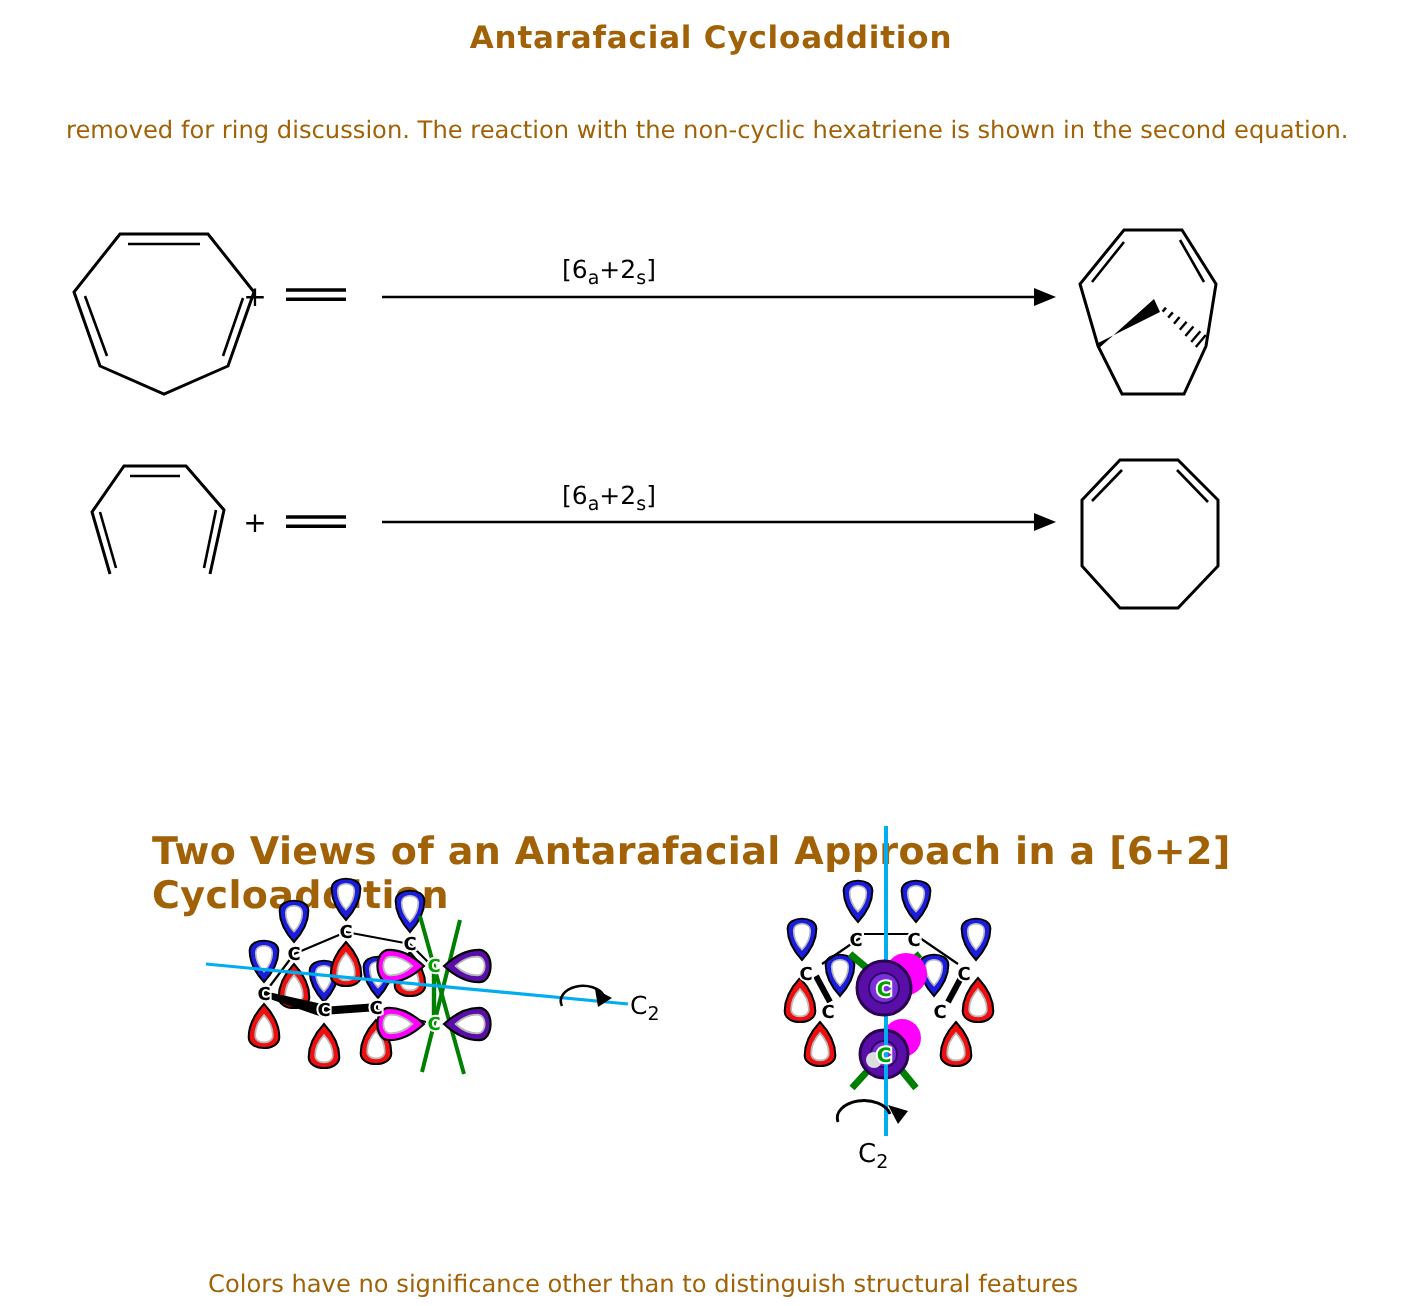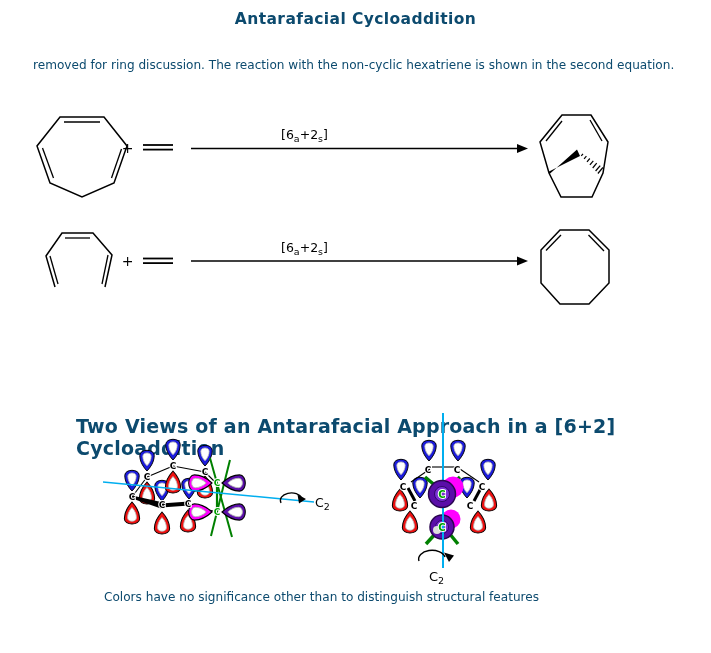--- a/index.html
+++ b/index.html
@@ -1,23 +1,23 @@
 <!DOCTYPE html>
 <html><head>
 <meta charset="utf-8">
 <style>
   html,body{margin:0;padding:0;background:#fff;}
   .page{position:relative;width:711px;height:653px;background:#ffffff;overflow:hidden;
-        font-family:"DejaVu Sans","Liberation Sans",sans-serif;color:#0c4a6e;}
+        font-family:"DejaVu Sans","Liberation Sans",sans-serif;color:#a16207;}
   .title{position:absolute;top:10px;left:0;width:711px;text-align:center;
          font-size:15.5px;font-weight:bold;letter-spacing:.4px;}
   .intro{position:absolute;left:33px;top:57px;font-size:12.1px;line-height:17.4px;}
   .intro div{white-space:nowrap;}
   .subtitle{position:absolute;left:76px;top:383px;font-size:19px;font-weight:bold;letter-spacing:.2px;margin-top:32px;}
-  .footnote{position:absolute;left:104px;top:590px;font-size:12.1px;text-align:right;}
+  .footnote{position:absolute;left:104px;top:635px;font-size:12.1px;text-align:right;}
   svg{position:absolute;left:0;}
   #rxn{top:105px;}
   #orb{top:400px;}
   .bond{stroke:#000;stroke-width:1.5;fill:none;}
   .inner{stroke:#000;stroke-width:1.3;fill:none;}
   .arrowline{stroke:#000;stroke-width:1.3;}
   .plus{font-size:14px;text-anchor:middle;}
   .rxnlbl{font-size:12.5px;}
   .sub{font-size:9.5px;}
   .atomlbl{font-size:9px;font-weight:bold;text-anchor:middle;paint-order:stroke;stroke:#fff;stroke-width:2px;}

